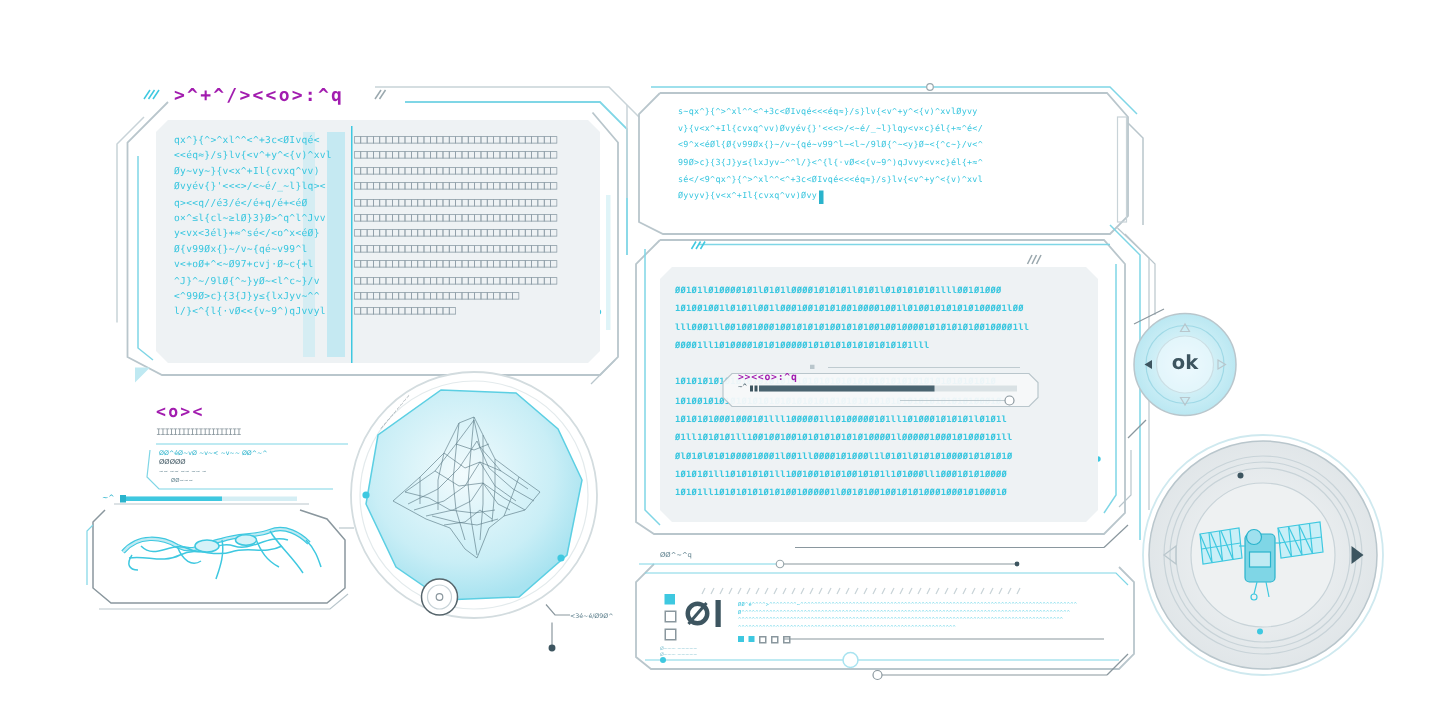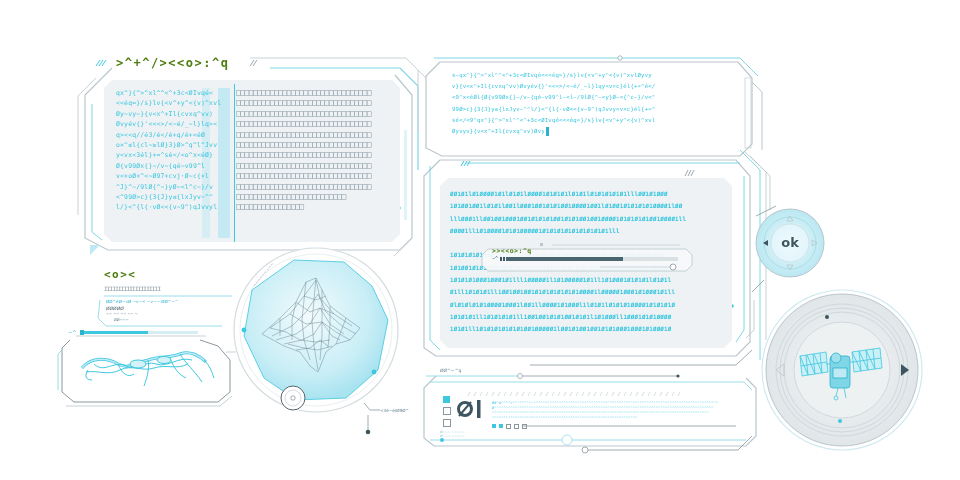--- a/index.html
+++ b/index.html
@@ -2,21 +2,21 @@
 <html><head>
 <meta charset="utf-8">
 <style>
   html,body{margin:0;padding:0;background:#ffffff;}
   body{width:960px;height:480px;position:relative;overflow:hidden;font-family:"DejaVu Sans",sans-serif;}
   .abs{position:absolute;}
   svg{position:absolute;left:0;top:0;}
   .glyph-line{white-space:nowrap;font-family:"DejaVu Sans Mono",monospace;color:#38c6df;letter-spacing:0.2px;}
   .box-line{white-space:nowrap;font-family:"DejaVu Sans Mono",monospace;color:#8a9aa4;letter-spacing:-0.6px;}
   .panel-fill{background:#eef2f4;}
-  .title-glyph{font-family:"DejaVu Sans Mono",monospace;color:#4d7c0f;font-weight:bold;}
+  .title-glyph{font-family:"DejaVu Sans Mono",monospace;color:#a21caf;font-weight:bold;}
   .tiny{font-family:"DejaVu Sans",sans-serif;color:#5a7d8a;font-size:4px;white-space:nowrap;}
 </style>
 </head>
 <body>
 
 <svg width="960" height="480" viewBox="0 0 960 480">
 
   <polyline points="112,68 85,95 85,238 108,250 400,250 412,238 412,95 395,75" fill="none" stroke="#b9c6cc" stroke-width="1.2"></polyline>
   <polyline points="270,68 400,68 418,86 418,170" fill="none" stroke="#7fd6e6" stroke-width="1.2"></polyline>
   <polyline points="250,58 406,58 426,78" fill="none" stroke="#c8d3d8" stroke-width="1"></polyline>

